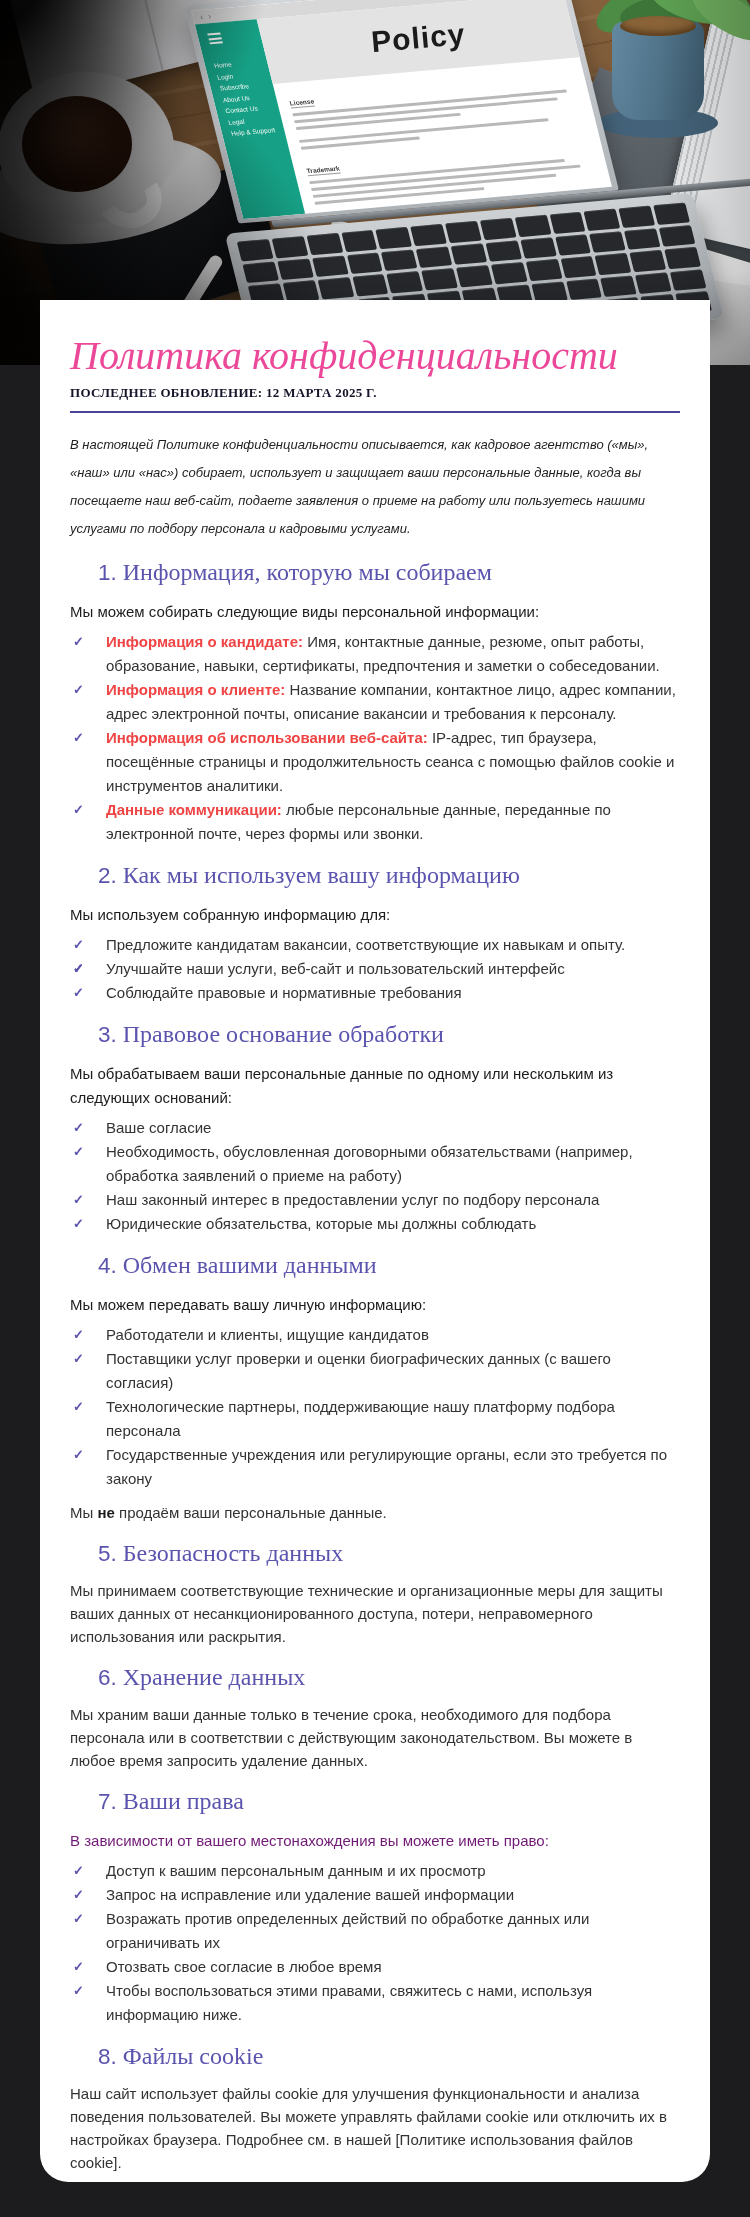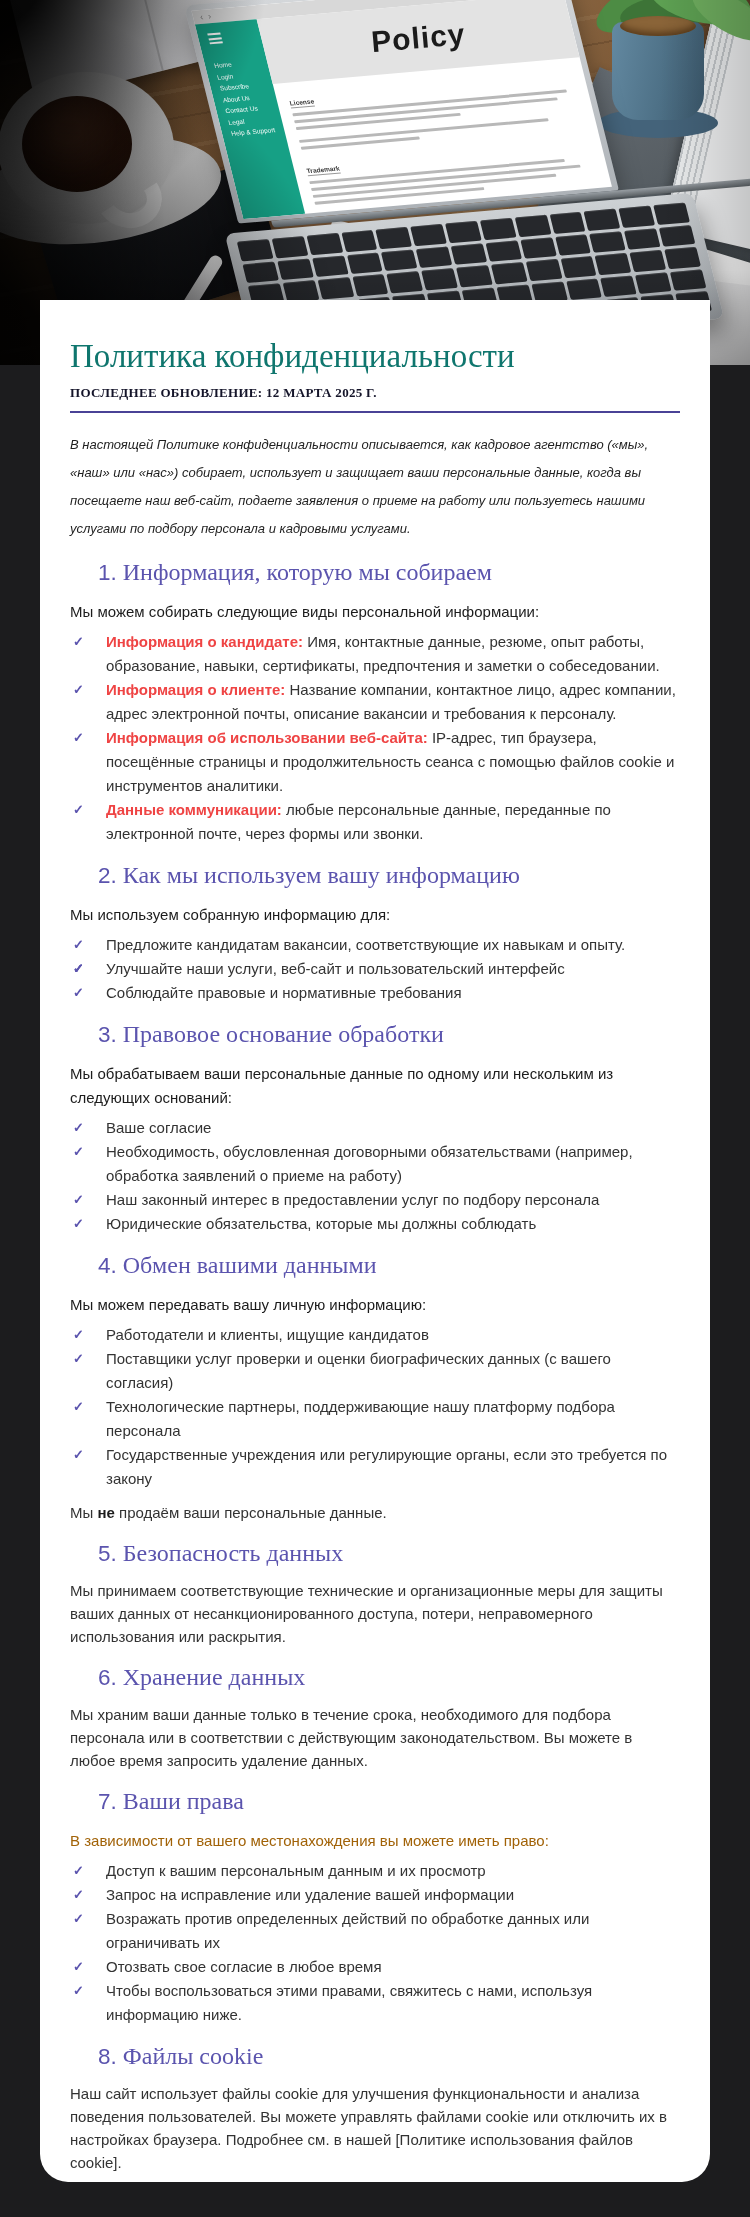--- a/index.html
+++ b/index.html
@@ -79,29 +79,29 @@
     background:
       radial-gradient(circle at -4% -12%, rgba(0,0,0,.95) 0 9%, rgba(0,0,0,0) 34%),
       radial-gradient(circle at -12% 118%, rgba(0,0,0,.9) 0 18%, rgba(0,0,0,0) 48%),
       linear-gradient(to right, rgba(0,0,0,.5), rgba(0,0,0,0) 22%),
       linear-gradient(to top, rgba(0,0,0,.28), rgba(0,0,0,0) 26%),
       linear-gradient(to left, rgba(0,0,0,.18), rgba(0,0,0,0) 12%);
   }
 
   
   .card { position: relative; z-index: 10; margin: 300px 0 0 40px; width: 670px; height: 1882px; background: #ffffff; border-radius: 0 0 28px 28px; padding: 36px 30px 0; overflow: hidden; }
-  .title { font-family: "Liberation Serif", serif; font-weight: 400; font-size: 33px; line-height: 40px; color: #0f766e; }
+  .title { font-family: "Liberation Serif", serif; font-weight: 400; font-size: 40px; line-height: 40px; color: #ec4899; font-style: italic; }
   .updated { margin-top: 9px; font-family: "Liberation Serif", serif; font-weight: 700; font-size: 13px; letter-spacing: .3px; color: #15152a; }
   .divider { margin-top: 10px; height: 2px; background: #4a4296; }
   .intro { margin-top: 18px; font-style: italic; font-size: 13px; line-height: 28px; color: #1f1f1f; }
 
   h2.sec { margin-top: 14px; font-size: 24px; line-height: 30px; font-weight: 400; color: #5b54ae; font-family: "Liberation Serif", serif; margin-left: 28px; }
   h2.sec .h-num { font-family: "Liberation Sans", sans-serif; font-size: 22.5px; }
   .lead { margin-top: 12px; font-size: 15px; line-height: 24px; font-weight: 400; color: #1c1c1c; }
-  .lead-plain { margin-top: 12px; font-size: 15px; line-height: 24px; color: #a16207; }
+  .lead-plain { margin-top: 12px; font-size: 15px; line-height: 24px; color: #701a75; }
   ul.checks { margin-top: 6px; list-style: none; }
   ul.checks li { position: relative; padding-left: 36px; font-size: 15px; line-height: 24px; color: #333333; }
   ul.checks .chk { position: absolute; left: 3px; top: 0; color: #5b54ae; font-weight: 700; font-size: 13px; }
   ul.checks .bld { font-weight: 700; color: #ef4444; }
   p.body { margin-top: 10px; font-size: 15px; line-height: 23px; color: #333333; }
   p.note { margin-top: 10px; font-size: 15px; line-height: 23px; color: #333333; }
   p.note b { color: #1c1c1c; text-align: right; }
 </style>
 </head>
 <body>

